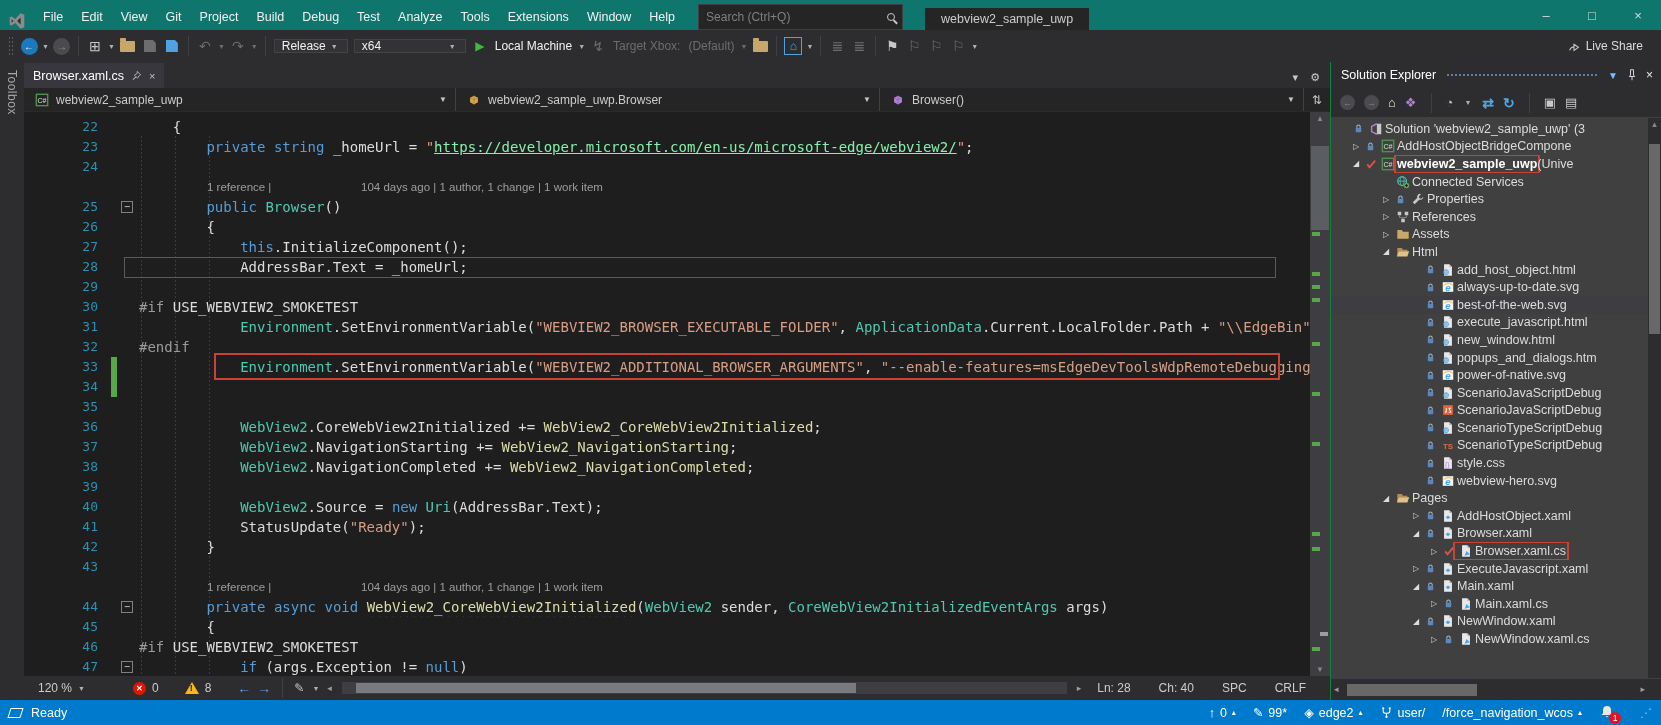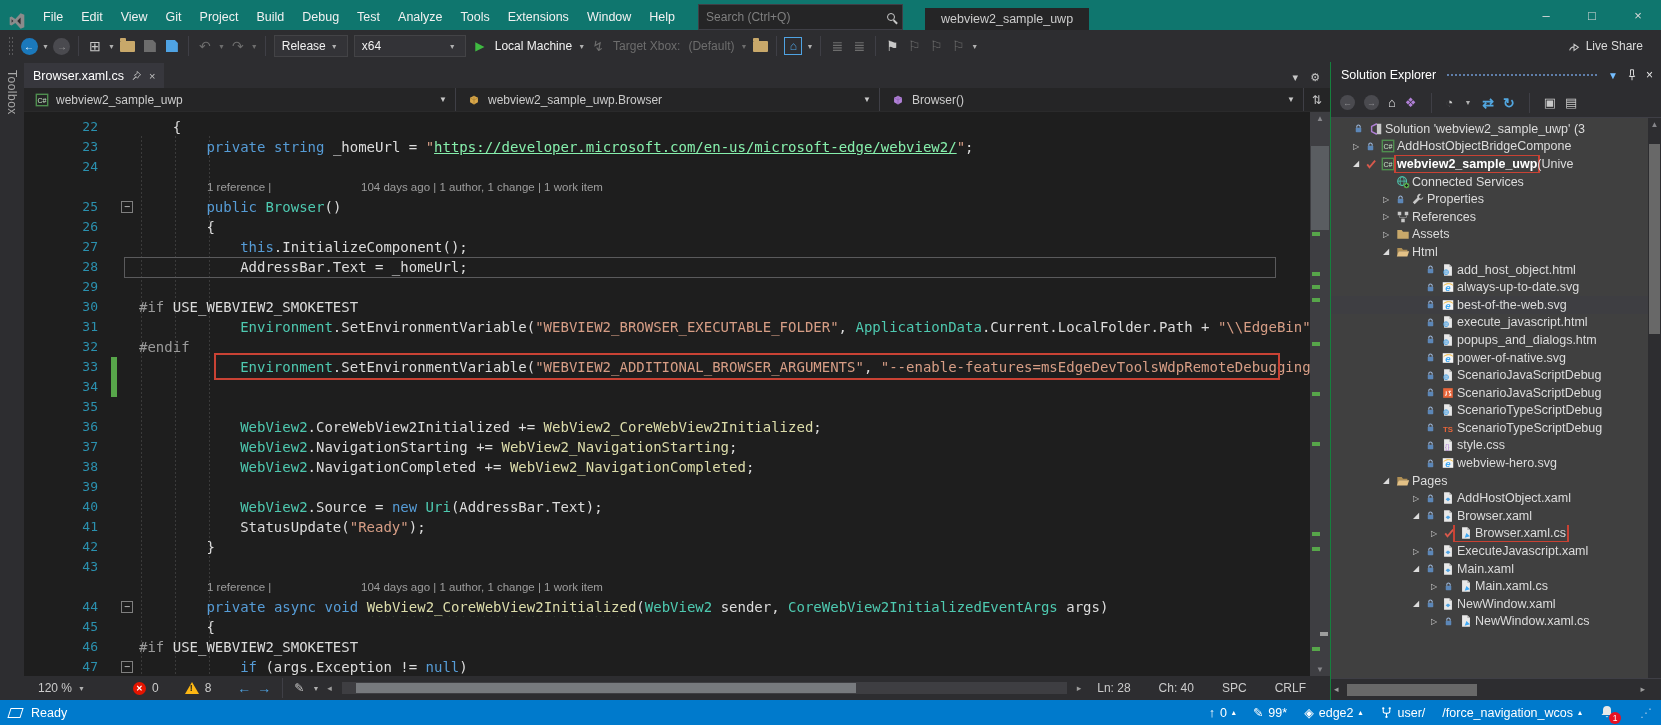--- a/index.html
+++ b/index.html
@@ -27,21 +27,21 @@
   .tb-btn { height:24px; min-width:20px; display:flex; align-items:center; justify-content:center;
             color:#C8C8C8; font-size:14px; margin:0 1px; position:relative; }
   .tb-btn.dis { color:#6D6D6D; }
   .tb-btn.green { color:#3FBA41; font-size:12px; }
   .tb-caret { font-size:7px; color:#B0B0B0; margin:0 2px; align-self:center; }
   .tb-caret.dis { color:#6D6D6D; }
   .tb-sep { width:1px; height:20px; background:#3F3F46; margin:0 5px; }
   .circ { width:17px; height:17px; border-radius:50%; display:flex; align-items:center; justify-content:center; font-size:10px; }
   .circ.blue { background:#1B79BC; color:#fff; }
   .circ.gray { background:#4A4A4F; color:#9D9D9D; }
-  .tb-select { height:22px; background:#333337; border:1px solid #434346; display:flex; align-items:center;
+  .tb-select { height:14px; background:#333337; border:1px solid #434346; display:flex; align-items:center;
                justify-content:space-between; padding:0 7px; font-size:12px; color:#F1F1F1; margin:0 3px; }
   .tb-label { font-size:12px; color:#F1F1F1; margin:0 4px; }
   .tb-label.dim { color:#6D6D6D; }
   .folder-ic { width:15px; height:11px; background:#C8A86A; border-radius:1px; position:relative; display:inline-block; }
   .folder-ic::before { content:''; position:absolute; top:-3px; left:0; width:6px; height:3px; background:#C8A86A; border-radius:1px 1px 0 0; }
   .floppy { width:12px; height:12px; display:inline-block; clip-path:polygon(0 0,75% 0,100% 25%,100% 100%,0 100%); }
   .floppy.dis { background:#6D6D6D; } .floppy.blue { background:#4FA3E3; }
   .homebox { width:18px; height:18px; border:1px solid #4FA3E3; color:#4FA3E3; display:flex; align-items:center; justify-content:center; font-size:12px; }
   .liveshare { margin-left:auto; display:flex; align-items:center; gap:5px; padding-right:18px; font-size:12px; color:#DCDCDC; }
 
@@ -594,20 +594,38 @@
             </span>
             <span class="tico">
               <svg viewBox="0 0 16 16" width="14" height="14">
                 <path d="M3.5 1.5h6l3 3v10h-9z" fill="#E8E8E8"></path>
                 <path d="M9.5 1.5v3h3z" fill="#B5B5B5"></path>
                 <circle cx="5.8" cy="10.5" r="2.8" fill="none" stroke="#4FA3E3" stroke-width="1"></circle>
                 <path d="M3.2 10.5h5.2M5.8 7.9c1.5 1.7 1.5 3.5 0 5.2M5.8 7.9c-1.5 1.7-1.5 3.5 0 5.2" stroke="#4FA3E3" stroke-width=".7" fill="none"></path>
               </svg>
             </span>
             <span class="tlabel">execute_javascript.html</span>
+          </div>
+          <div class="se-row" style="padding-left: 78px;">
+            <span class="exp"></span>
+            <span class="ovl">
+              <svg viewBox="0 0 16 16" width="11" height="11">
+                <path d="M5.5 7V5.5a2.5 2.5 0 0 1 5 0V7" fill="none" stroke="#9CB6D8" stroke-width="1.6"></path>
+                <rect x="4" y="7" width="8" height="6.5" rx="1" fill="#5C87B8"></rect>
+              </svg>
+            </span>
+            <span class="tico">
+              <svg viewBox="0 0 16 16" width="14" height="14">
+                <path d="M3.5 1.5h6l3 3v10h-9z" fill="#E8E8E8"></path>
+                <path d="M9.5 1.5v3h3z" fill="#B5B5B5"></path>
+                <circle cx="5.8" cy="10.5" r="2.8" fill="none" stroke="#4FA3E3" stroke-width="1"></circle>
+                <path d="M3.2 10.5h5.2M5.8 7.9c1.5 1.7 1.5 3.5 0 5.2M5.8 7.9c-1.5 1.7-1.5 3.5 0 5.2" stroke="#4FA3E3" stroke-width=".7" fill="none"></path>
+              </svg>
+            </span>
+            <span class="tlabel">new_window.html</span>
           </div>
           <div class="se-row" style="padding-left: 78px;">
             <span class="exp"></span>
             <span class="ovl">
               <svg viewBox="0 0 16 16" width="11" height="11">
                 <path d="M5.5 7V5.5a2.5 2.5 0 0 1 5 0V7" fill="none" stroke="#9CB6D8" stroke-width="1.6"></path>
                 <rect x="4" y="7" width="8" height="6.5" rx="1" fill="#5C87B8"></rect>
               </svg>
             </span>
             <span class="tico">

